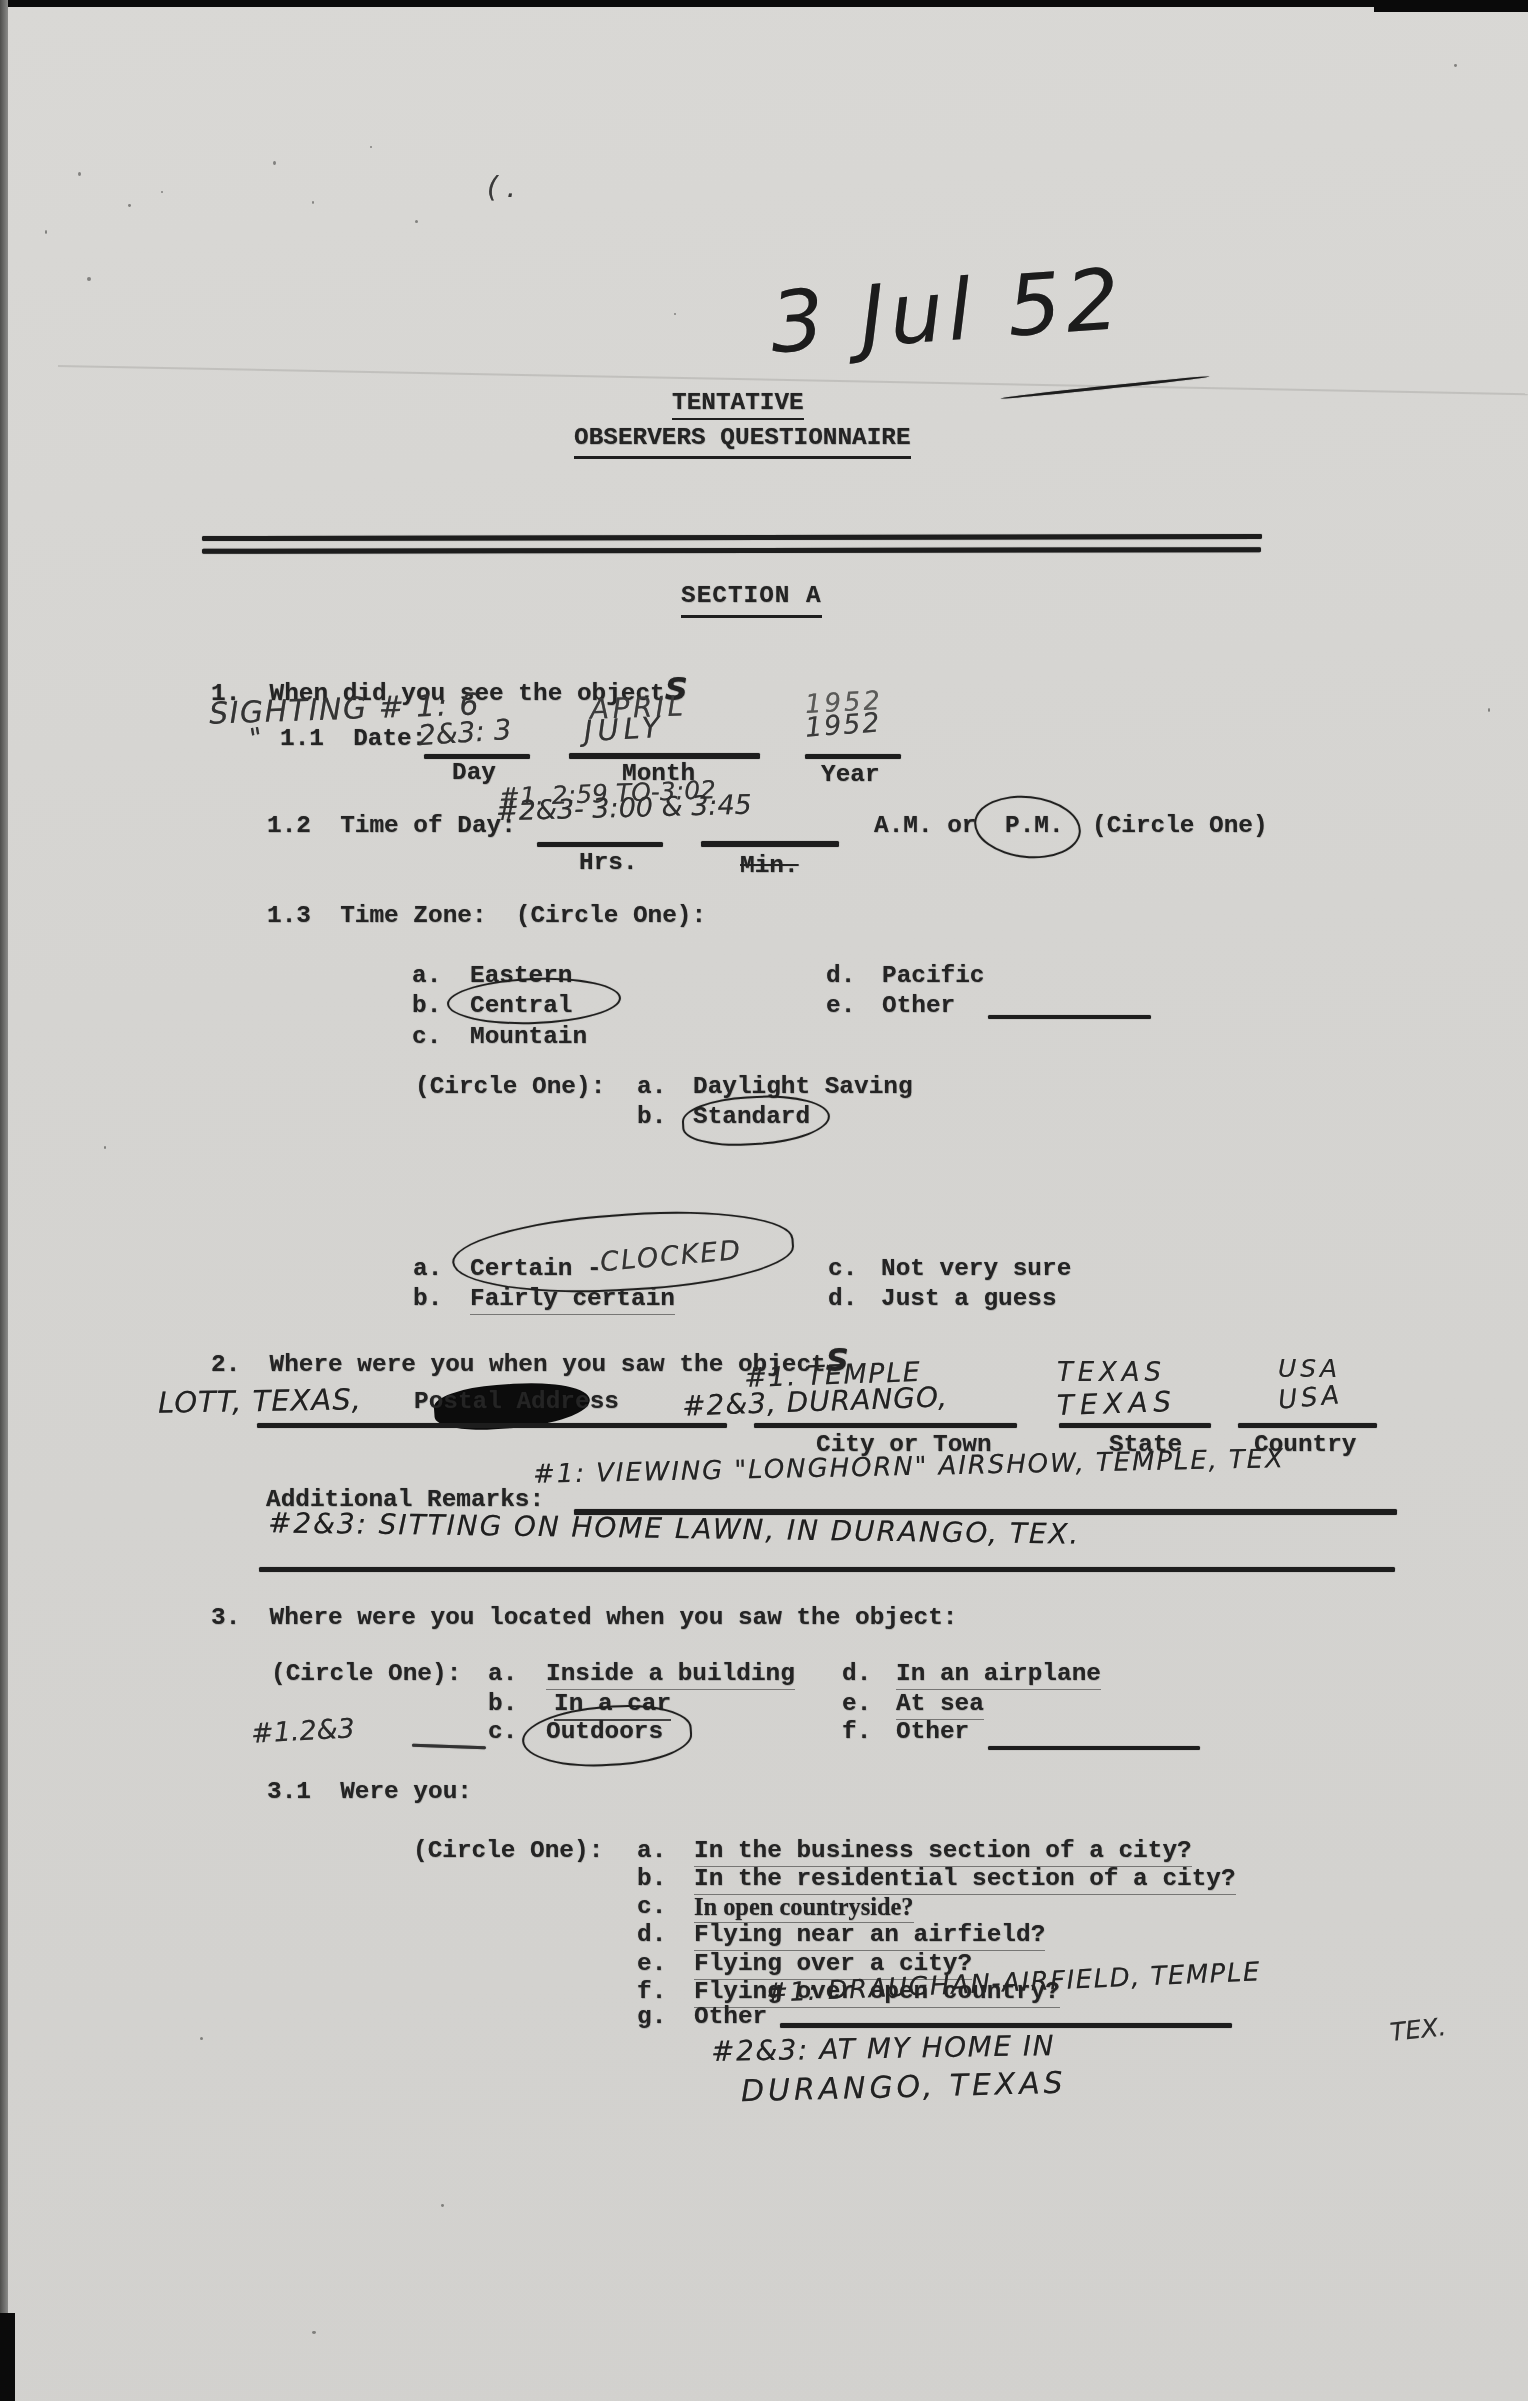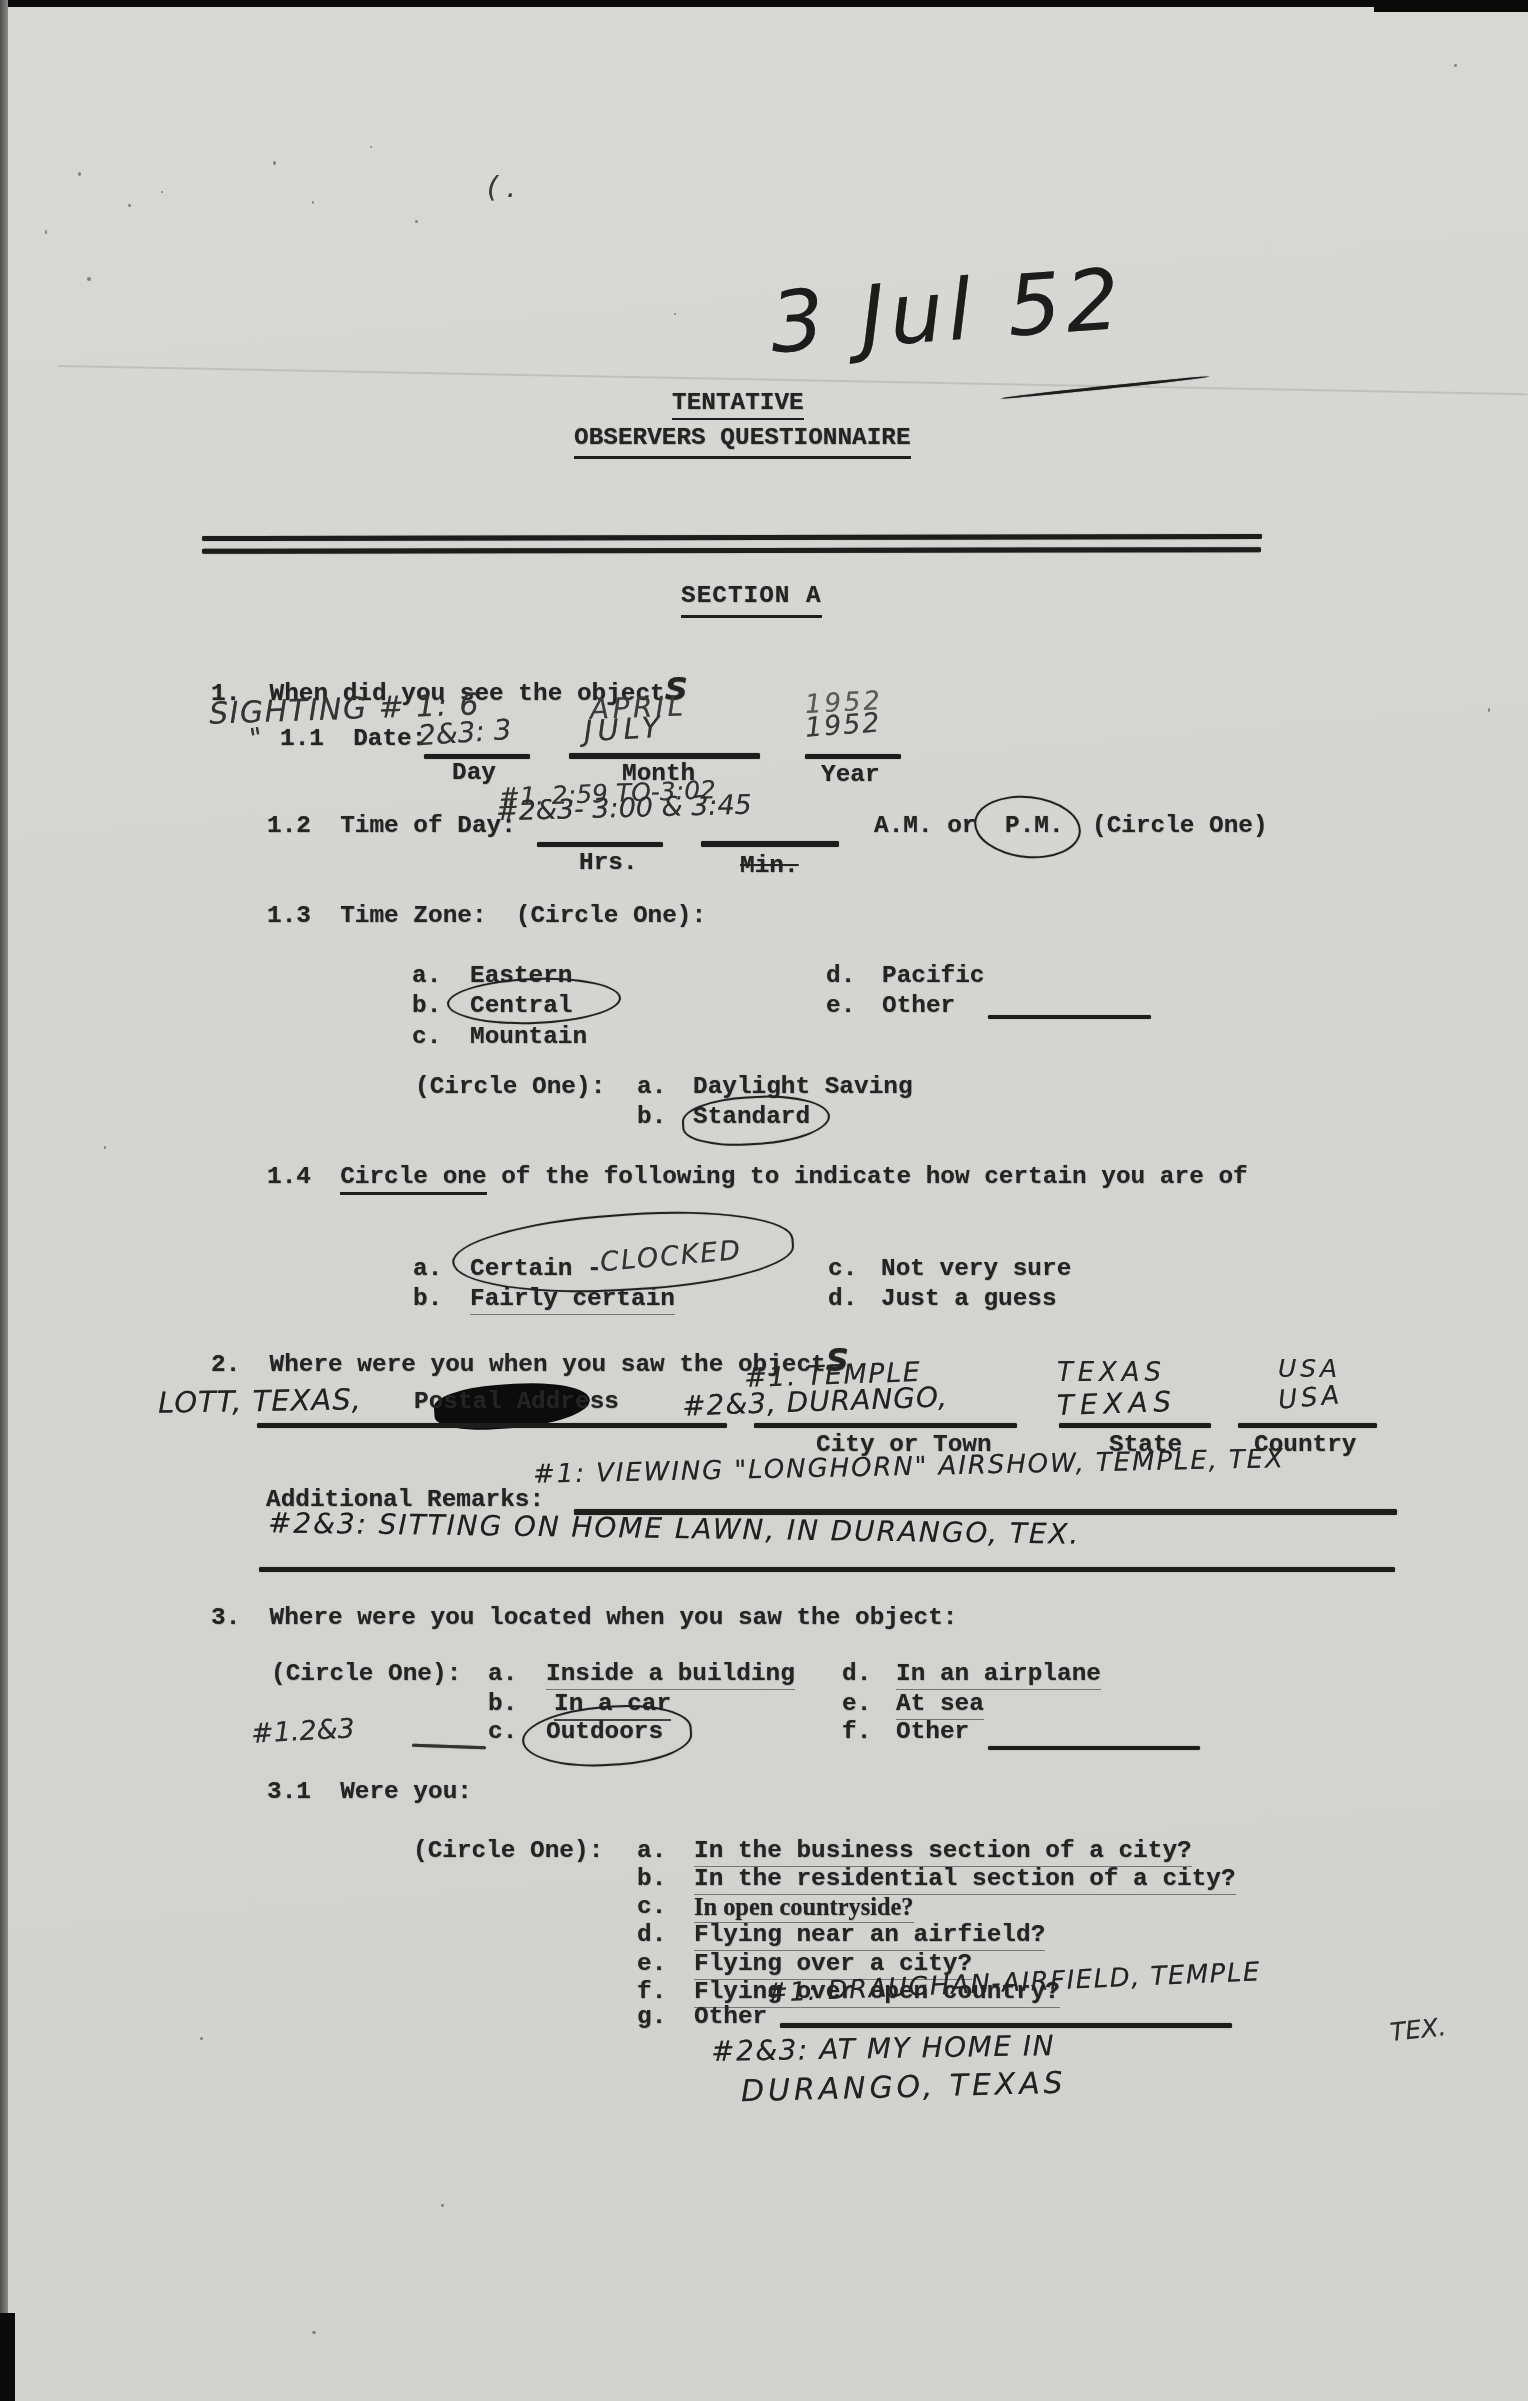--- a/index.html
+++ b/index.html
@@ -118,21 +118,20 @@
   <div class="t" style="left:882px;top:993px;">Other</div>
   <div class="bar" style="left:988px;top:1015px;width:163px;height:4.4px;"></div>
 
   <div class="t" style="left:415px;top:1074px;">(Circle One):</div>
   <div class="t" style="left:637px;top:1074px;">a.</div>
   <div class="t" style="left:693px;top:1074px;text-align:center;">Daylight Saving</div>
   <div class="t" style="left:637px;top:1104px;">b.</div>
   <div class="t" style="left:693px;top:1104px;">Standard</div>
   <div class="ellipse" style="left:682px;top:1096px;width:144px;height:45px;transform:rotate(-3deg);border-width:2.4px;border-radius:48% 52% 55% 45%;"></div>
 
-  <div class="t" style="left:267px;top:1164px;"><span>1.4  </span><span style="border-bottom:3.9px solid #1e1e1e;padding-bottom:1.9px;">Circle one</span><span> of the following to indicate how certain you are of</span></div>
 
   <div class="t" style="left:413px;top:1256px;">a.</div>
   <div class="t" style="left:470px;top:1256px;">Certain -</div>
   <div class="hw" style="left:600px;top:1242px;font-size:27px;letter-spacing:1.9px;transform:rotate(-5deg);color:#333;">CLOCKED</div>
   <div class="ellipse" style="left:452px;top:1214px;width:338px;height:73px;transform:rotate(-4deg);border-width:2.9px;border-radius:50% 50% 45% 55%;"></div>
   <div class="t" style="left:828px;top:1256px;">c.</div>
   <div class="t" style="left:881px;top:1256px;">Not very sure</div>
   <div class="t" style="left:413px;top:1286px;">b.</div>
   <div class="t ul-lite" style="left:470px;top:1286px;">Fairly certain</div>
   <div class="t" style="left:828px;top:1286px;">d.</div>

